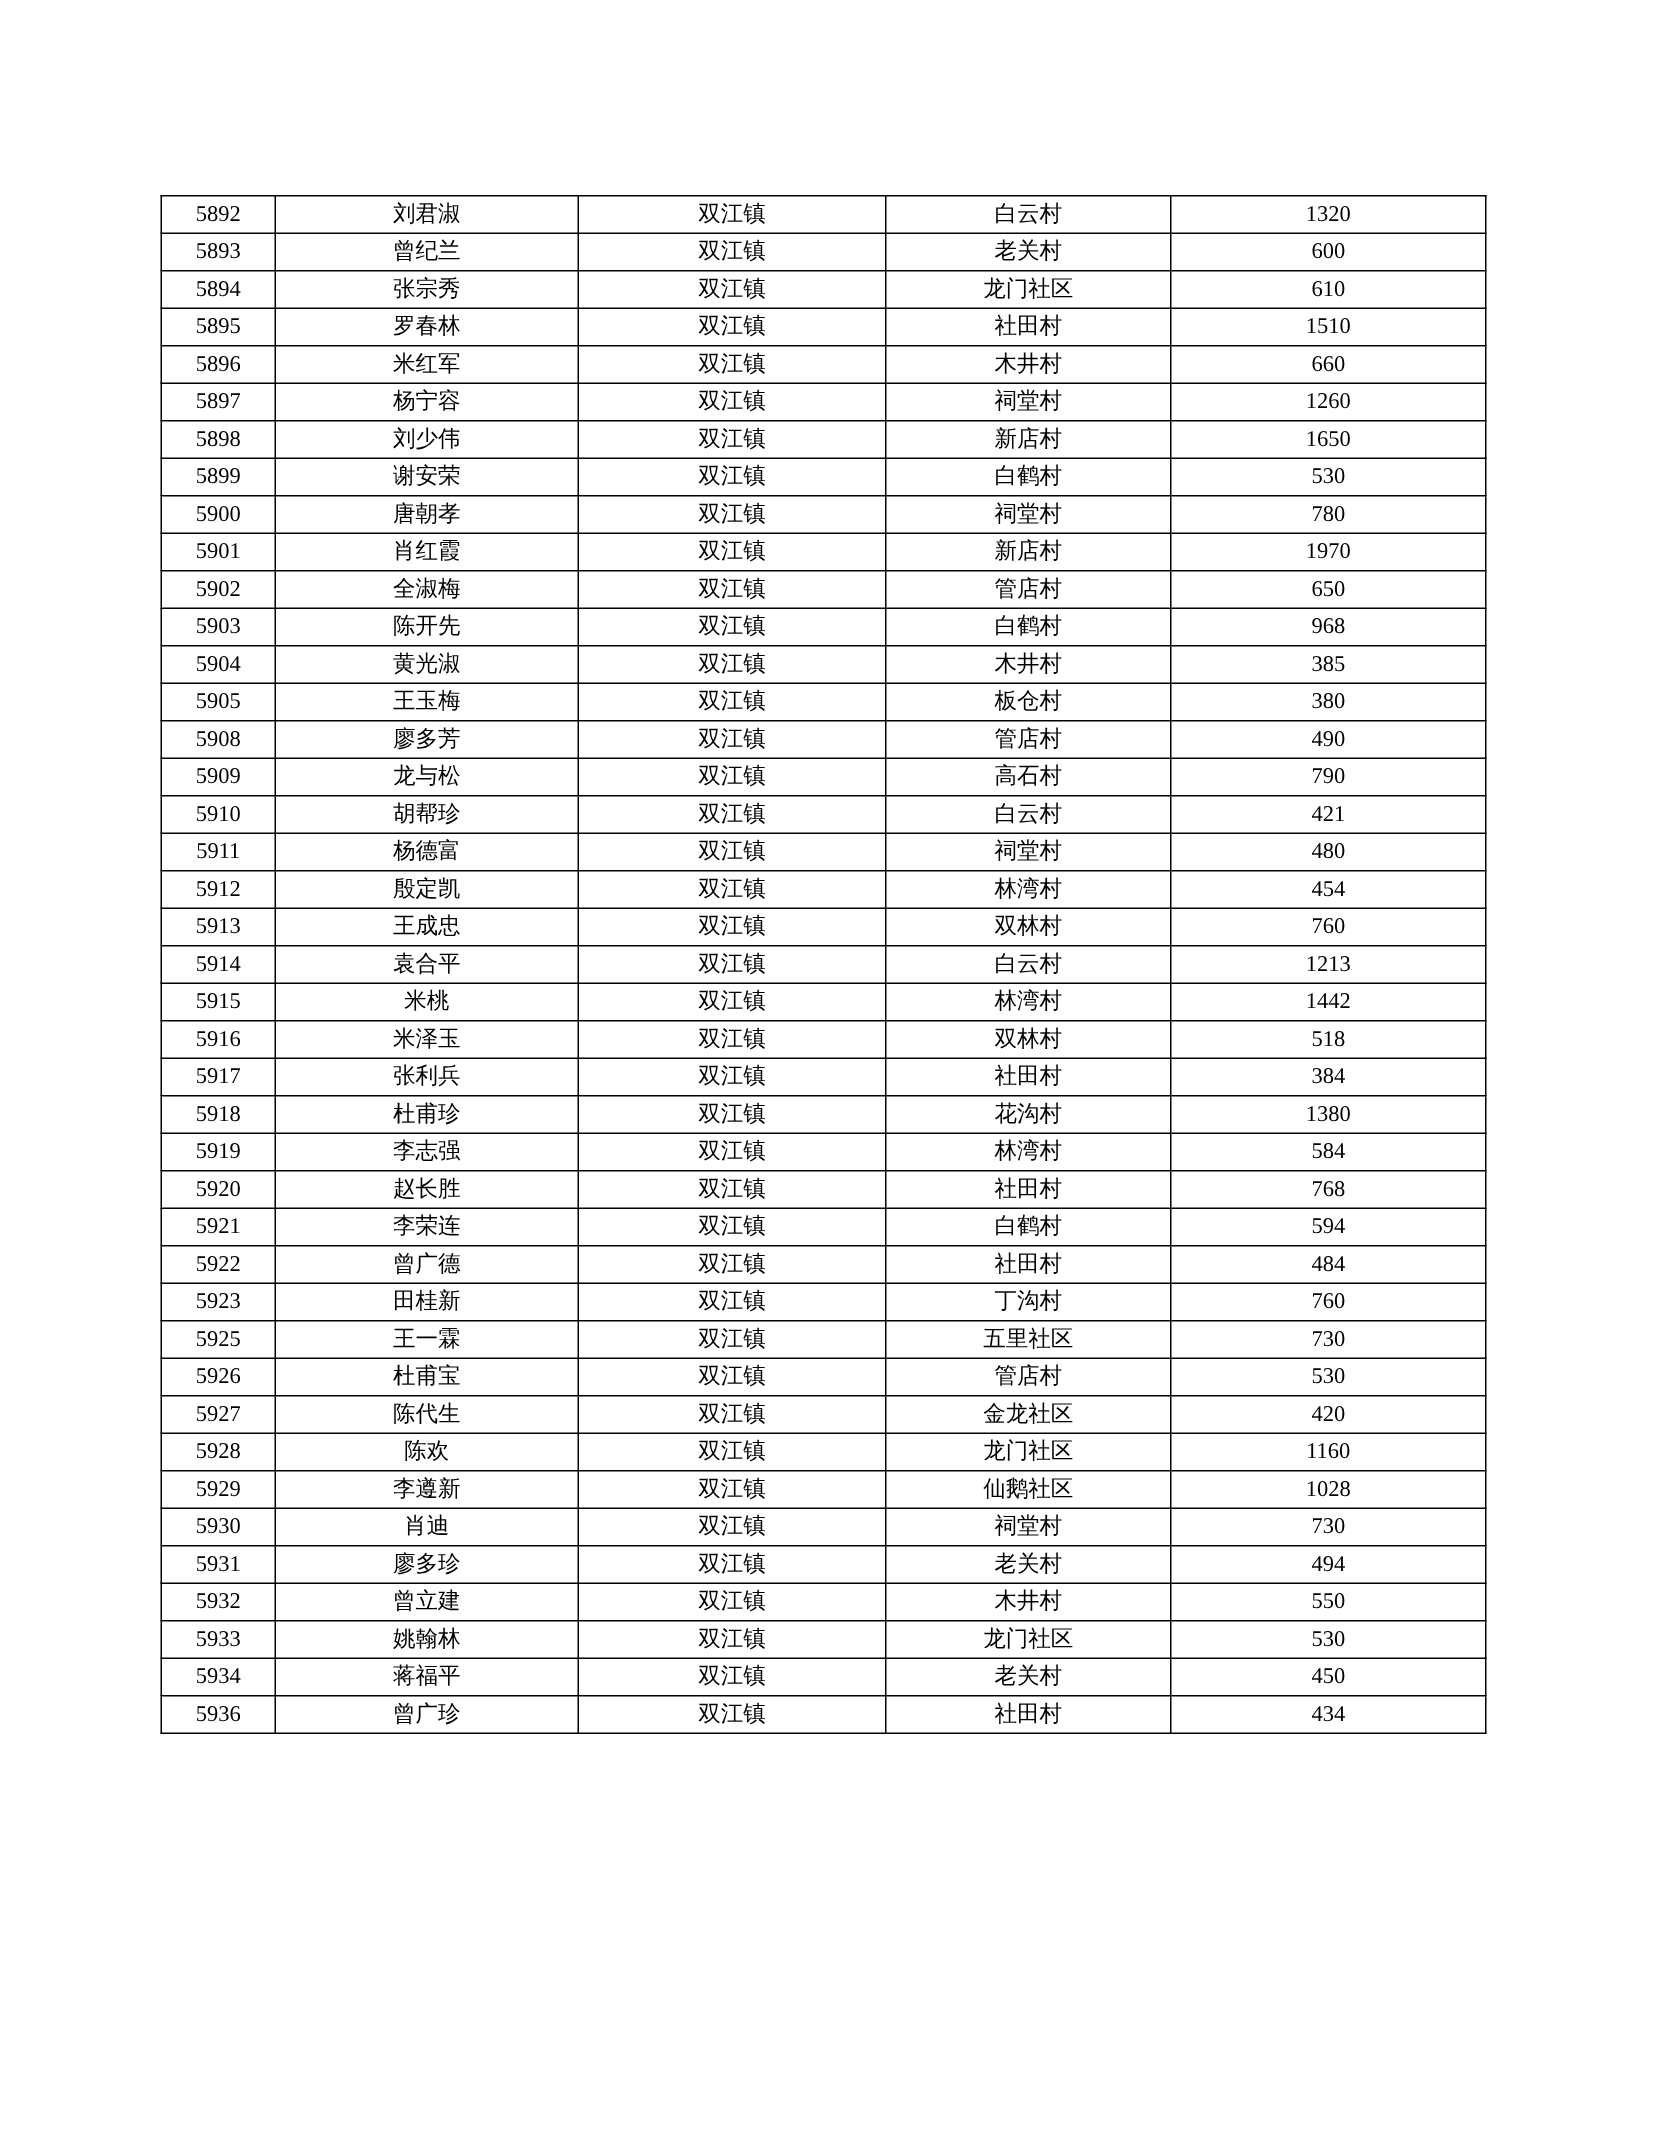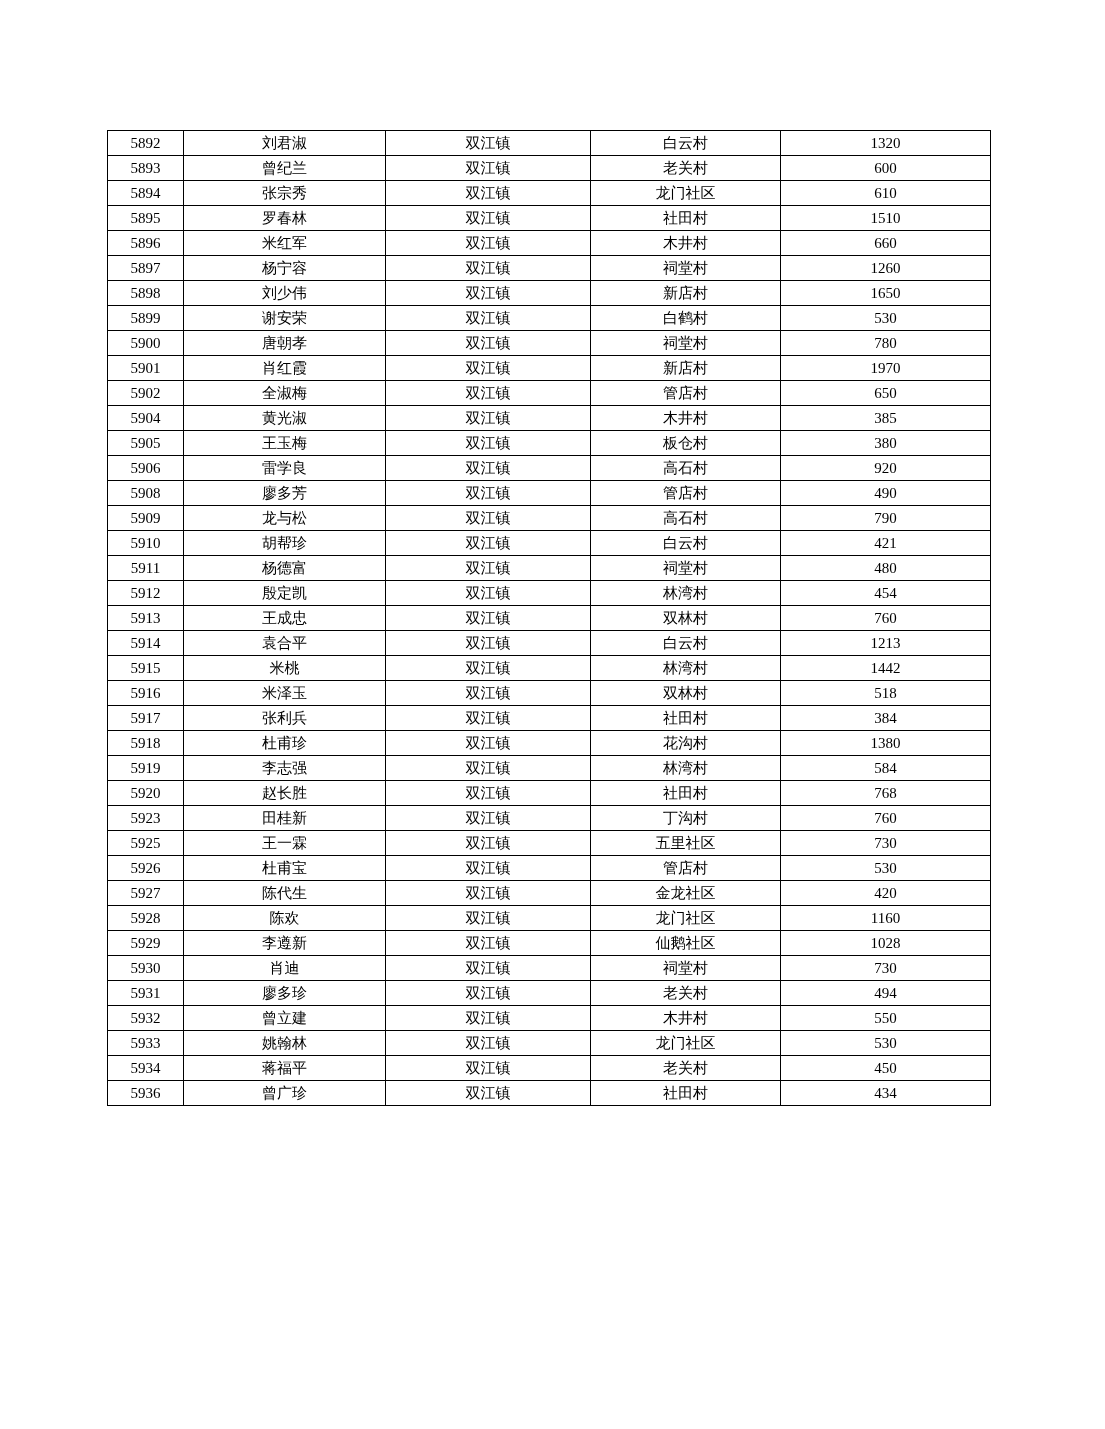--- a/index.html
+++ b/index.html
@@ -124,41 +124,41 @@
           <td>1970</td>
         </tr>
         <tr>
           <td>5902</td>
           <td>全淑梅</td>
           <td>双江镇</td>
           <td>管店村</td>
           <td>650</td>
         </tr>
         <tr>
+          <td>5903</td>
+          <td>陈开先</td>
+          <td>双江镇</td>
+          <td>白鹤村</td>
+          <td>968</td>
+        </tr>
+        <tr>
           <td>5904</td>
           <td>黄光淑</td>
           <td>双江镇</td>
           <td>木井村</td>
           <td>385</td>
         </tr>
         <tr>
           <td>5905</td>
           <td>王玉梅</td>
           <td>双江镇</td>
           <td>板仓村</td>
           <td>380</td>
         </tr>
         <tr>
-          <td>5906</td>
-          <td>雷学良</td>
-          <td>双江镇</td>
-          <td>高石村</td>
-          <td>920</td>
-        </tr>
-        <tr>
           <td>5908</td>
           <td>廖多芳</td>
           <td>双江镇</td>
           <td>管店村</td>
           <td>490</td>
         </tr>
         <tr>
           <td>5909</td>
           <td>龙与松</td>
           <td>双江镇</td>
@@ -234,20 +234,34 @@
           <td>双江镇</td>
           <td>林湾村</td>
           <td>584</td>
         </tr>
         <tr>
           <td>5920</td>
           <td>赵长胜</td>
           <td>双江镇</td>
           <td>社田村</td>
           <td>768</td>
+        </tr>
+        <tr>
+          <td>5921</td>
+          <td>李荣连</td>
+          <td>双江镇</td>
+          <td>白鹤村</td>
+          <td>594</td>
+        </tr>
+        <tr>
+          <td>5922</td>
+          <td>曾广德</td>
+          <td>双江镇</td>
+          <td>社田村</td>
+          <td>484</td>
         </tr>
         <tr>
           <td>5923</td>
           <td>田桂新</td>
           <td>双江镇</td>
           <td>丁沟村</td>
           <td>760</td>
         </tr>
         <tr>
           <td>5925</td>

